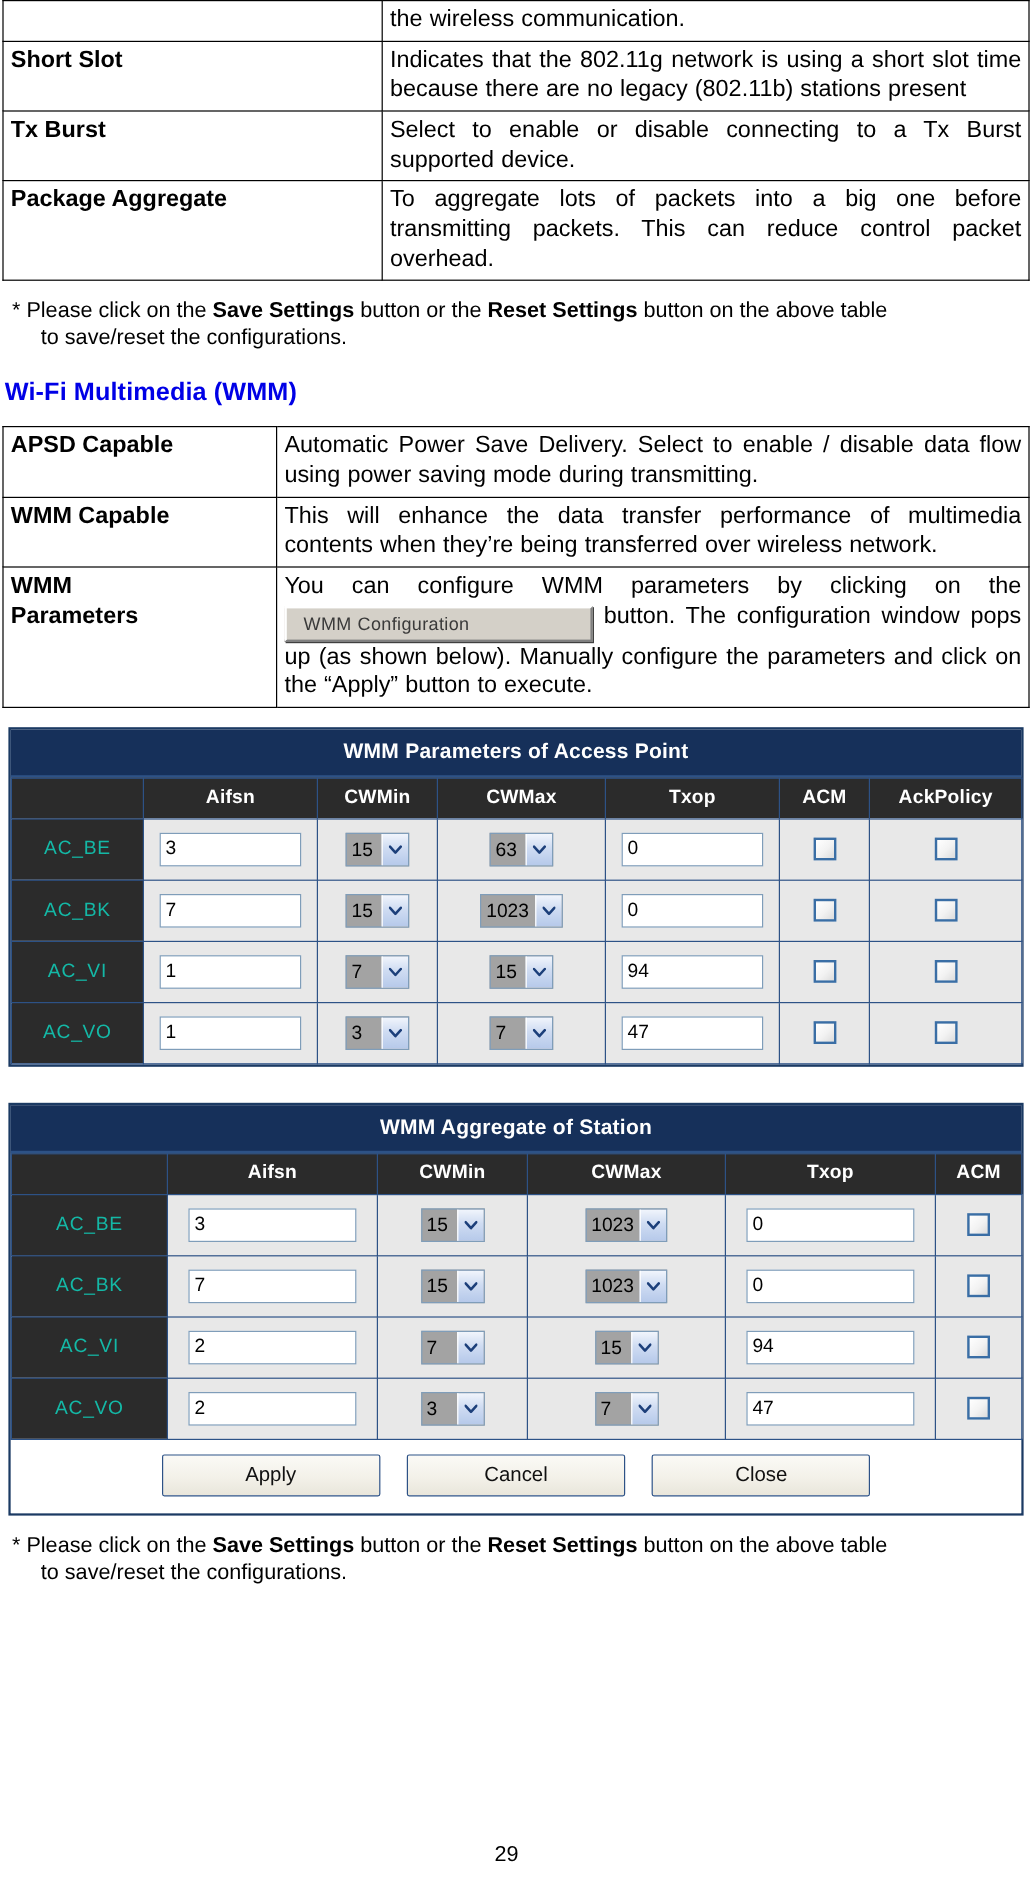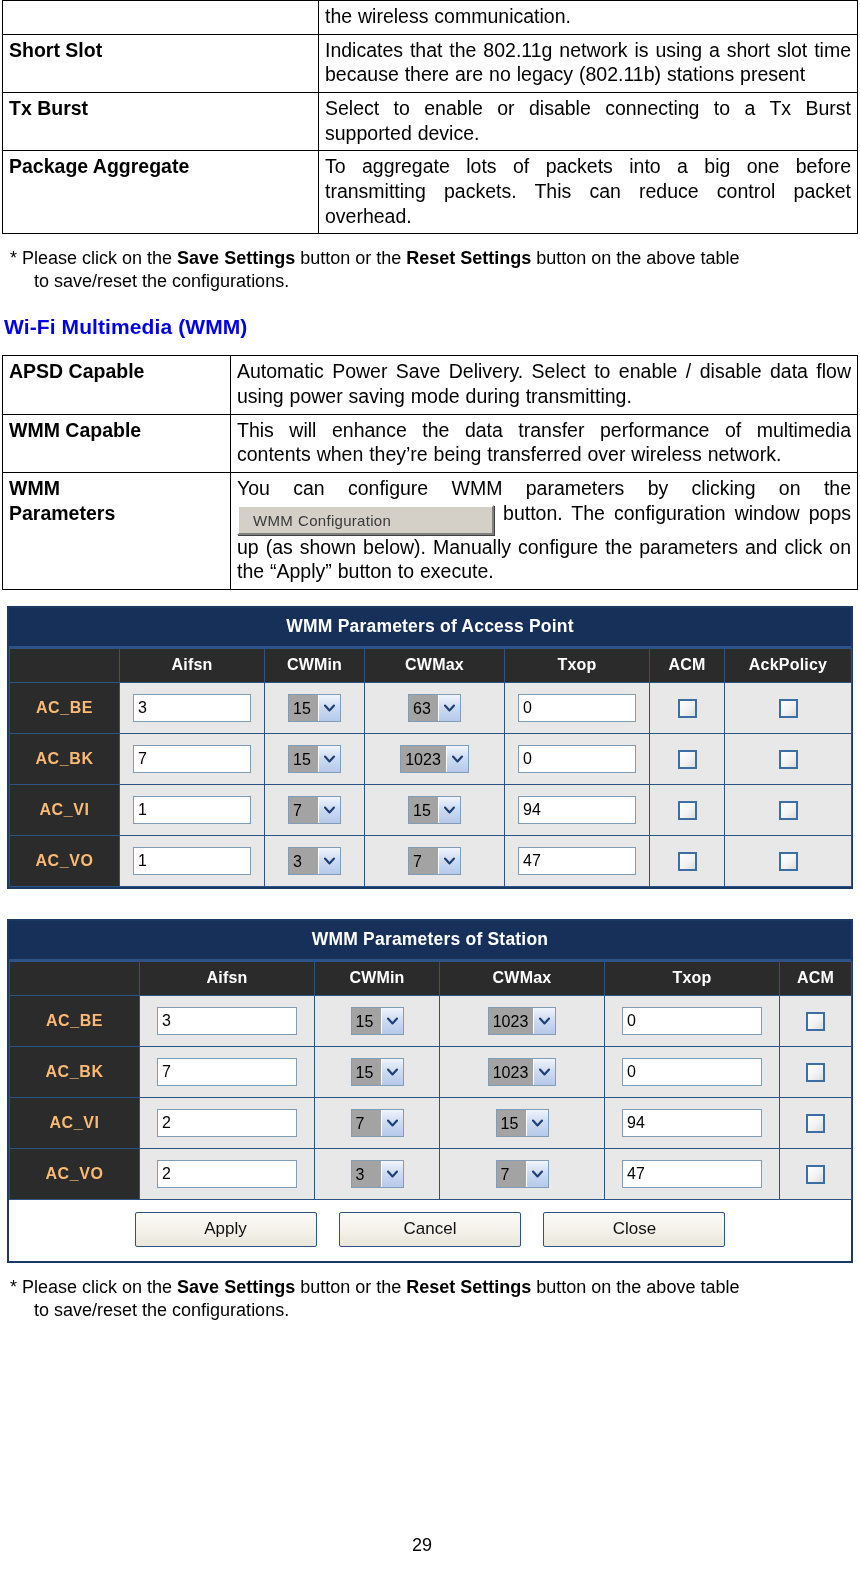--- a/index.html
+++ b/index.html
@@ -126,22 +126,22 @@
   }
   .ptable td{
     border:1px solid #2d5286;
     background:#e8e8e8;
     padding:6px 6px;
     text-align:center;
     height:38px;
   }
   .ptable td.ac{
     background:#2b2b2b;
-    color:#fdba74;
-    font-weight:bold;
+    color:#14b8a6;
+    font-weight:normal;
     font-size:16px;
     letter-spacing:0.6px;
   }
 
   
   .tbox{
     display:inline-block;
     background:#ffffff;
     border:1px solid #7f9db9;
     font-size:16px;
@@ -389,21 +389,21 @@
             </span></td>
           <td><span class="tbox">47</span></td>
           <td><span class="cbx"></span></td>
           <td><span class="cbx"></span></td>
         </tr>
       </tbody>
   </table>
 </div>
 
 <div class="param-panel" id="panel-sta">
-  <div class="panel-title">WMM Parameters of Station</div>
+  <div class="panel-title">WMM Aggregate of Station</div>
   <table class="ptable">
     <colgroup>
       <col style="width:130px">
         <col style="width:175px">
         <col style="width:125px">
       <col style="width:165px">
         <col style="width:175px">
         <col style="width:72px">
     </colgroup>
     <thead>

